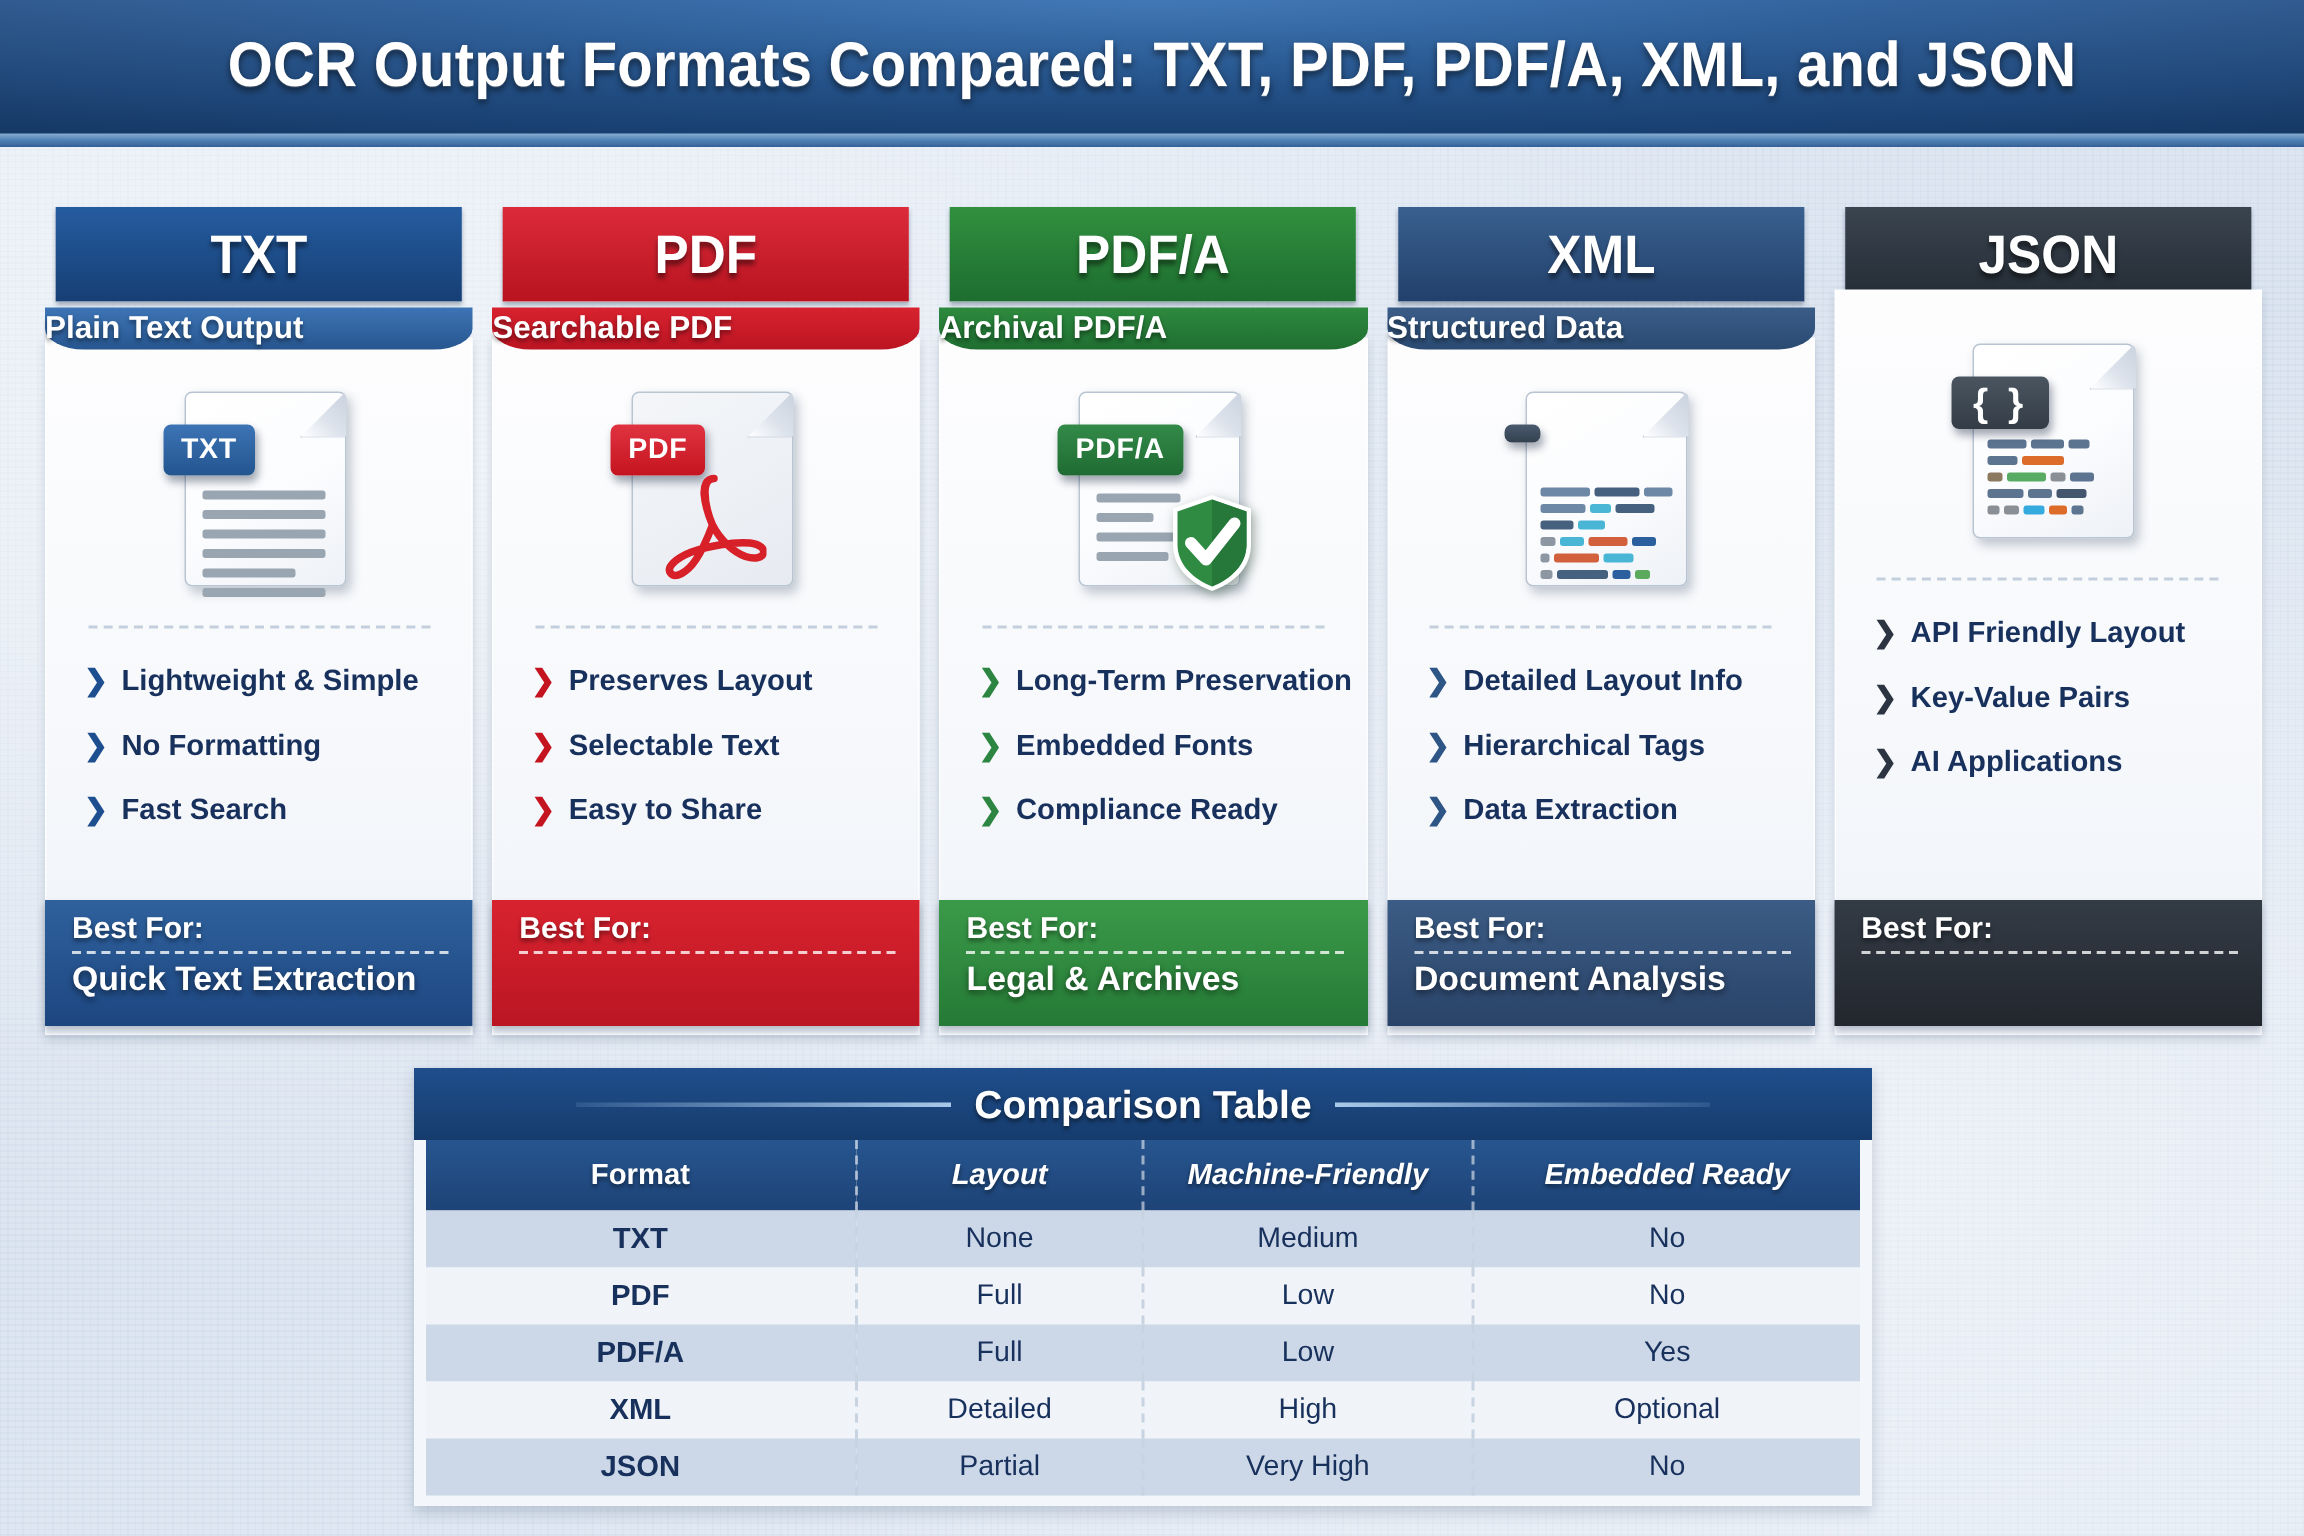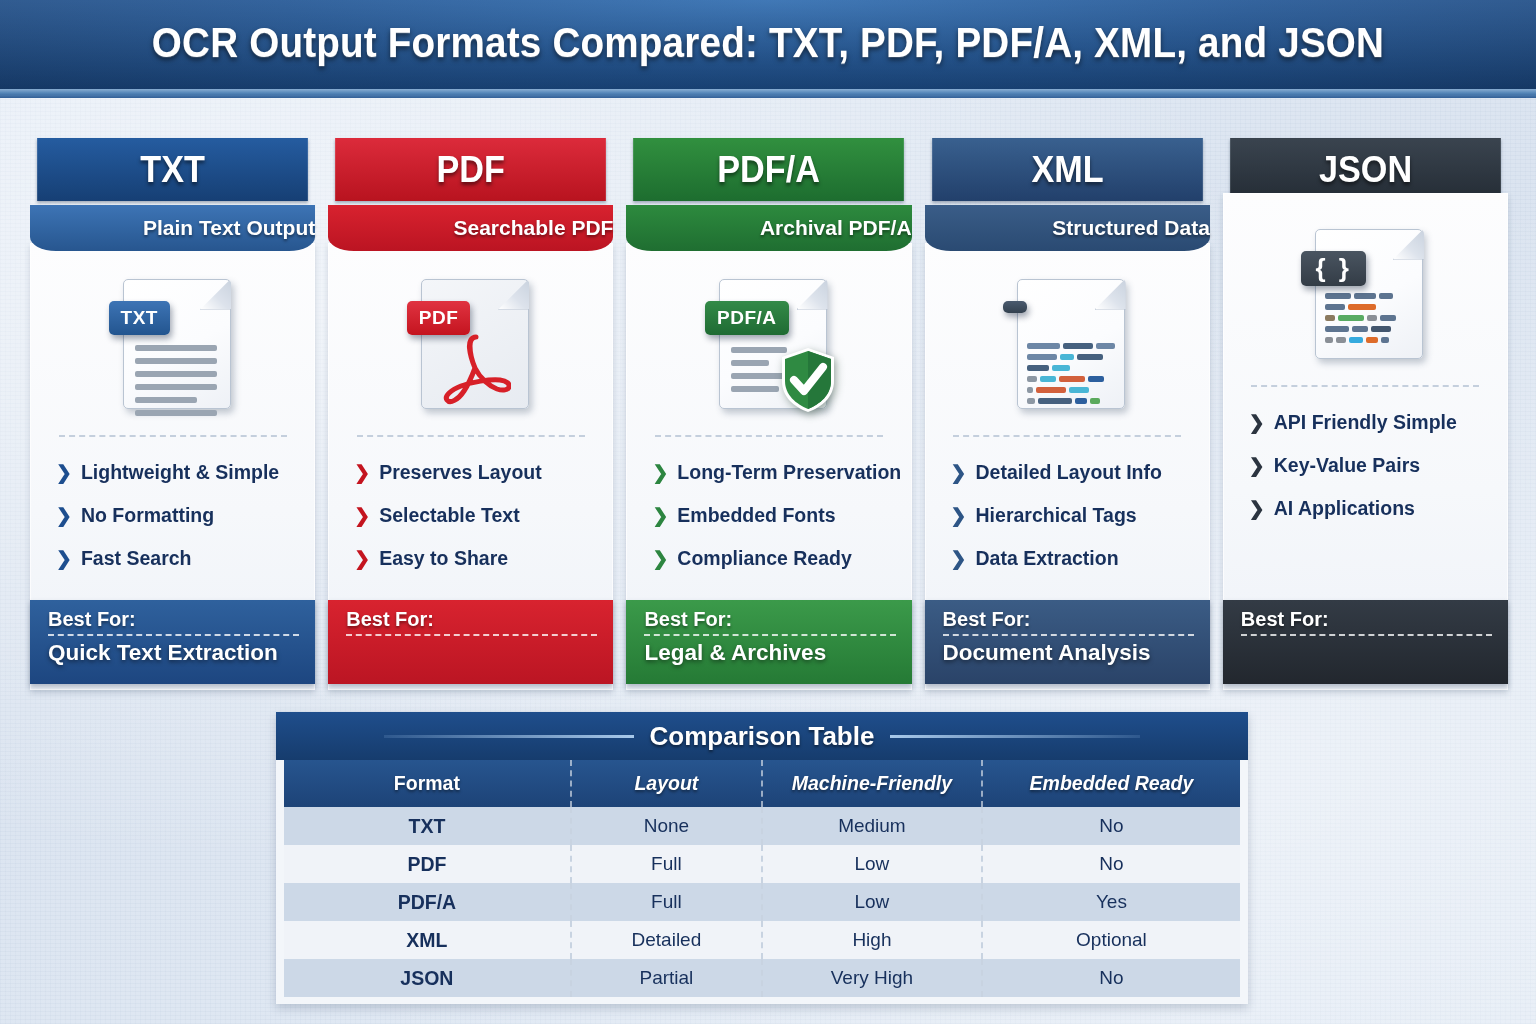--- a/index.html
+++ b/index.html
@@ -52,22 +52,22 @@
     flex:1 1 0;position:relative;display:flex;flex-direction:column;
   }
   .card-title{
     height:63px;display:flex;align-items:center;justify-content:center;
     color:#fff;font-size:36px;font-weight:bold;
     text-shadow:0 3px 4px rgba(0,0,0,.5);
     box-shadow:0 2px 3px rgba(20,40,70,.35);
     transform:scaleX(.95);
   }
   .card-sub{
-    height:46px;margin-top:4px;
-    display:flex;align-items:center;justify-content:flex-end;
+    height:28px;margin-top:4px;
+    display:flex;align-items:center;justify-content:flex-start;
     color:#fff;font-size:21px;font-weight:bold;
     text-shadow:0 2px 3px rgba(0,0,0,.45);
     border-radius:0 0 26px 26px/0 0 14px 14px;
     position:relative;z-index:3;
   }
   .card-body{
     flex:1;margin-top:-8px;padding-top:8px;
     background:linear-gradient(180deg,#fdfdfe 0%,#f6f8fb 60%,#eef2f8 100%);
     box-shadow:0 3px 6px rgba(40,60,90,.18), inset 0 0 0 1px rgba(255,255,255,.7);
     display:flex;flex-direction:column;align-items:center;
@@ -420,21 +420,21 @@
                 <b style="width:8px;background:#5d7490"></b>
               </div>
             </div>
             <div class="tagbox" style="background:linear-gradient(180deg,#4a5561,#333c46);font-size:26px;letter-spacing:3px;padding:2px 14px;">{ }</div>
           </div>
         </div>
         <div class="divider"></div>
         <ul class="features">
           <li>
             <span class="chev" style="color:#2b3440">❯</span>
-            <span>API Friendly Simple</span>
+            <span>API Friendly Layout</span>
           </li>
           <li>
             <span class="chev" style="color:#2b3440">❯</span>
             <span>Key-Value Pairs</span>
           </li>
           <li>
             <span class="chev" style="color:#2b3440">❯</span>
             <span>AI Applications</span>
           </li>
         </ul>

